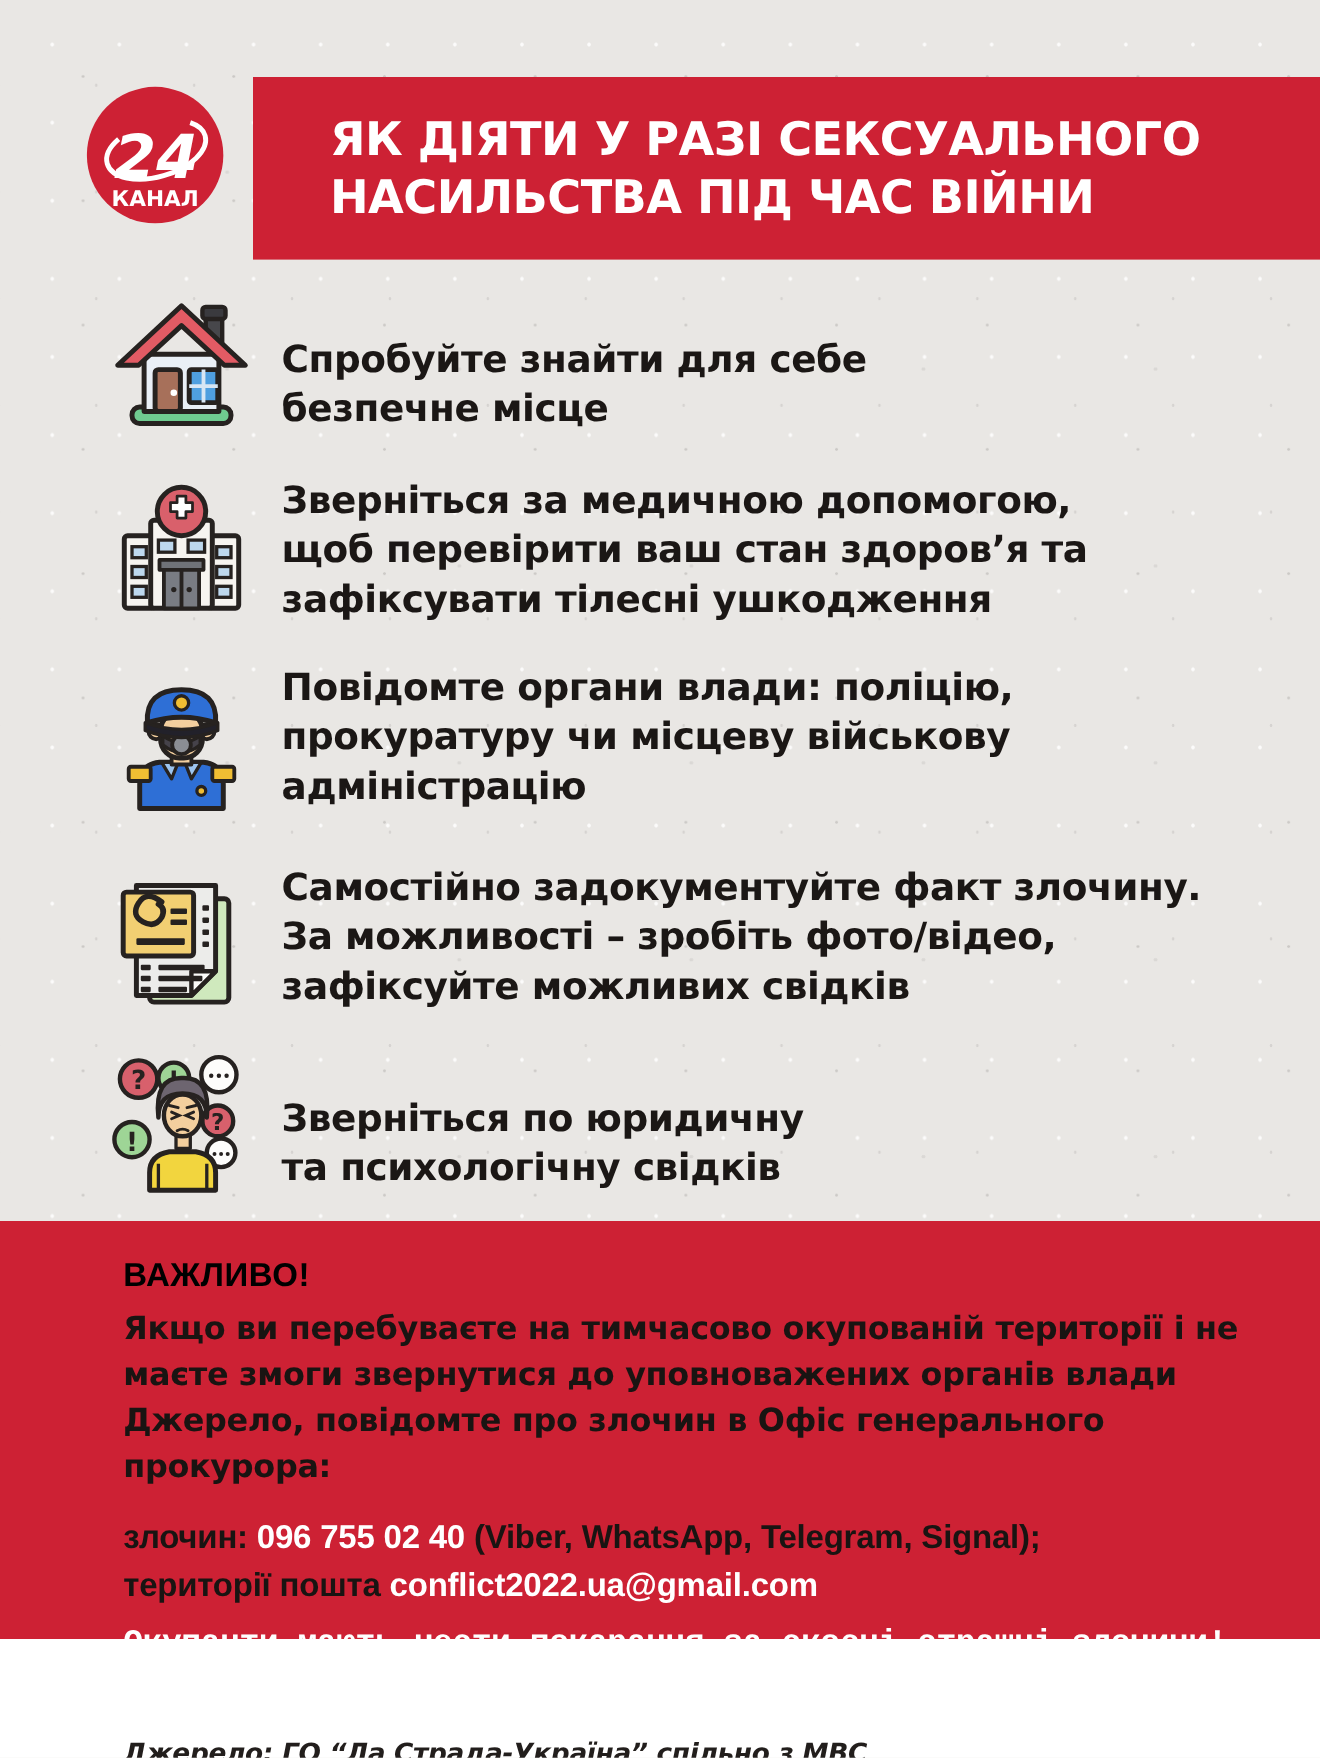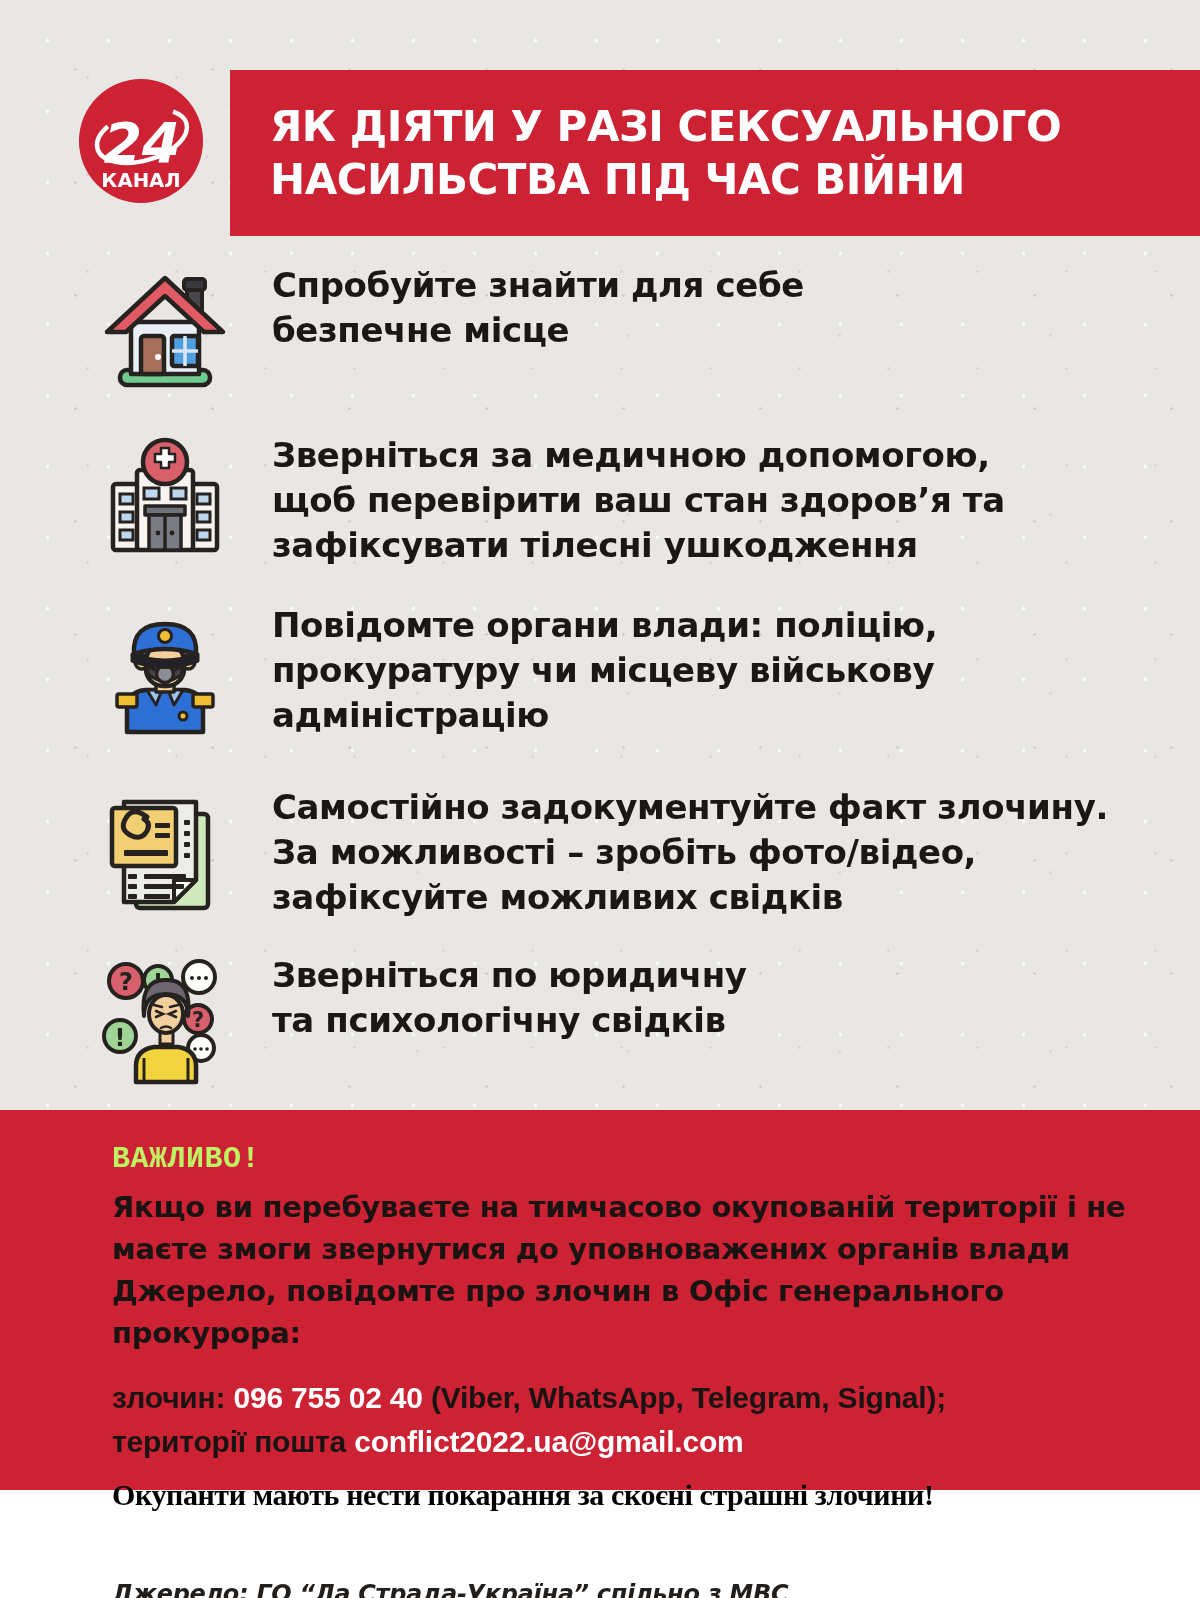--- a/index.html
+++ b/index.html
@@ -15,53 +15,53 @@
       radial-gradient(rgba(45,40,38,.10) 1px, transparent 1.5px),
       radial-gradient(rgba(255,255,255,.85) 1.2px, transparent 1.9px),
       radial-gradient(rgba(45,40,38,.08) 1.4px, transparent 2.2px);
     background-size:137px 113px, 89px 97px, 61px 71px, 211px 179px;
     background-position:7px 13px, 43px 29px, 17px 5px, 101px 67px;
   }
   .logo{position:absolute;left:77px;top:77px;width:128px;height:128px;}
   .header-bar{
     position:absolute;left:230px;top:70px;right:0;height:166px;
     background:#cd2134;display:flex;flex-direction:column;justify-content:center;
-    padding-left:40px;box-sizing:border-box;
+    padding-left:70px;box-sizing:border-box;
   }
   .header-title{
     color:#ffffff;font-weight:700;font-size:42px;line-height:53px;
     letter-spacing:-0.5px;white-space:pre-line;font-family:"DejaVu Sans",sans-serif;
   }
-  .step{position:absolute;left:100px;right:36px;min-height:132px;display:flex;align-items:flex-start;gap:42px;}
+  .step{position:absolute;left:100px;right:36px;min-height:132px;display:flex;align-items:flex-end;gap:26px;}
   .step svg{flex:0 0 130px;width:130px;height:132px;}
   .step-text{
     color:#1b1715;font-weight:700;font-size:34px;line-height:45px;
     letter-spacing:-0.4px;white-space:pre-line;font-family:"DejaVu Sans",sans-serif;
   }
   .s1{top:263px}.s2{top:433px}.s3{top:603px}.s4{top:785px}.s5{top:953px}
   .important{
     position:absolute;left:0;top:1110px;width:1200px;height:380px;background:#cd2134;
     box-sizing:border-box;padding:33px 60px 0 112px;color:#191412;
   }
   .imp-heading{
-    color:#bef264;font-weight:700;font-size:30px;line-height:33px;margin:0 0 10px 0;
-    letter-spacing:0.5px;font-family:Liberation Mono, monospace;
+    color:#000000;font-weight:700;font-size:30px;line-height:33px;margin:0 0 10px 0;
+    letter-spacing:0.5px;font-family:Liberation Sans, sans-serif;
   }
   .imp-paragraph{
     font-weight:700;font-size:29px;line-height:42px;letter-spacing:-0.3px;
     white-space:pre-line;color:#191412;font-family:"DejaVu Sans",sans-serif;
   }
   .imp-contact{
     margin-top:22px;font-family:"Liberation Sans",sans-serif;
     font-weight:700;font-size:30px;line-height:44px;color:#191412;letter-spacing:-0.2px;
   }
   .wt{color:#ffffff;}
   .imp-final{
     margin-top:12px;font-weight:700;font-size:30px;line-height:38px;
-    letter-spacing:-0.4px;color:#000000;font-family:Liberation Serif, serif;
+    letter-spacing:-0.4px;color:#ffffff;font-family:Liberation Mono, monospace;
   }
   .source{
     position:absolute;left:112px;top:1580px;
     font-family:"DejaVu Sans",sans-serif;font-style:italic;font-weight:700;
     font-size:24px;line-height:29px;color:#221e1c;white-space:pre-line;letter-spacing:-0.3px;
   }
   .ic{stroke:#262220;stroke-linejoin:round;stroke-linecap:round;}
 </style>
 </head>
 <body>

